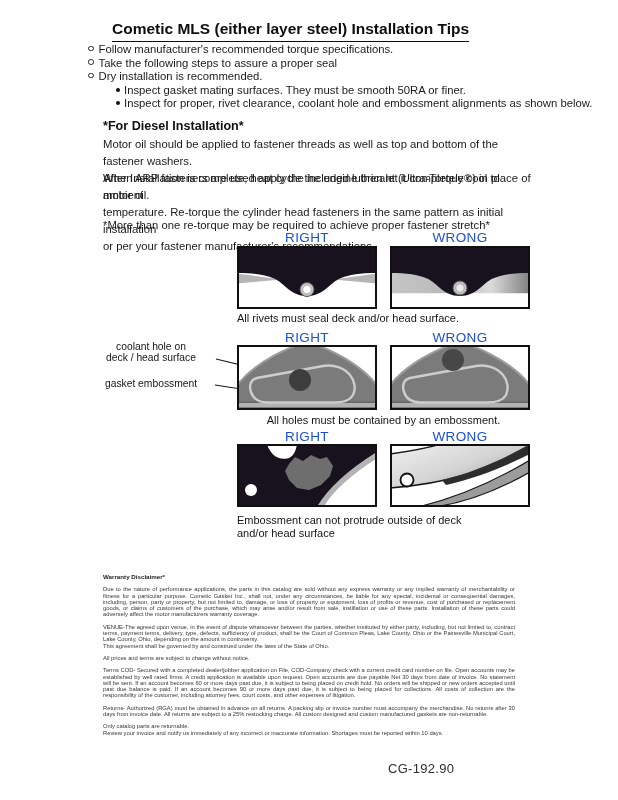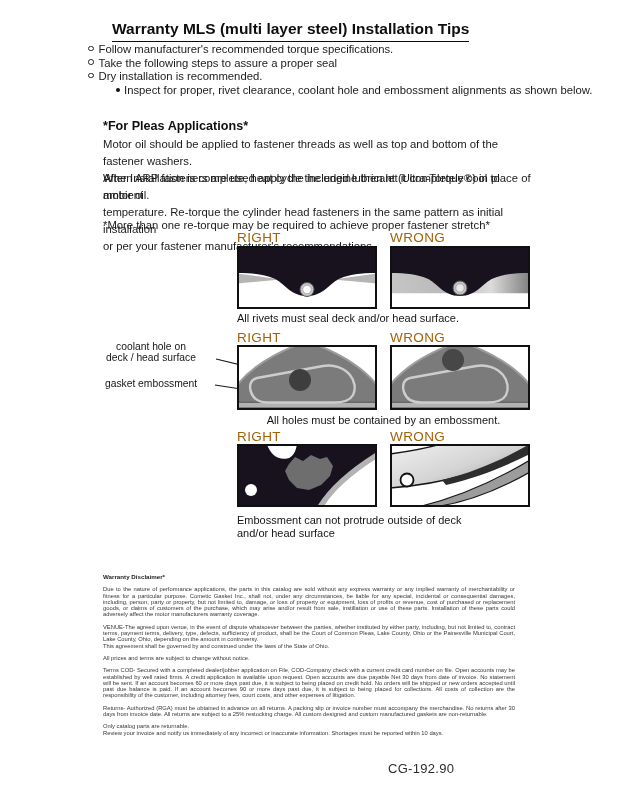--- a/index.html
+++ b/index.html
@@ -11,48 +11,49 @@
   .body-txt{font-size:11.3px;line-height:17px;color:#1b1b1b;white-space:pre-line;}
   .bullets{left:88px;top:43px;width:500px;}
   .b-row{font-size:11.3px;line-height:13.6px;color:#1b1b1b;}
   .o-dot{display:inline-block;width:3.5px;height:3.5px;border:1px solid #222;border-radius:50%;
          margin-right:5px;vertical-align:2px;}
   .f-dot{display:inline-block;width:4px;height:4px;background:#111;border-radius:50%;
          margin-right:4px;vertical-align:2px;}
   .subs{left:116px;top:83.5px;width:490px;}
   .h2{font-size:12.6px;font-weight:bold;color:#101010;}
   .figrow{left:237px;width:293px;display:flex;justify-content:space-between;}
-  .fig-label{width:140px;text-align:left;font-size:13.5px;letter-spacing:.4px;color:#a16207;}
+  .fig-label{width:140px;text-align:center;font-size:13.5px;letter-spacing:.4px;color:#1d4ed8;}
   .caption{font-size:11px;color:#151515;white-space:pre-line;line-height:12.5px;}
   .ann{width:126px;text-align:center;font-size:10.3px;line-height:11px;color:#161616;white-space:pre-line;}
   .fineprint{left:103px;top:574px;width:412px;font-size:5.8px;line-height:6.3px;color:#373737;
              text-align:justify;}
   .fineprint h3{font-size:6.2px;margin:0 0 6px 0;color:#222;}
   .fineprint p{margin:0 0 6px 0;white-space:pre-line;}
   .code{font-size:13px;color:#2e2e2e;letter-spacing:.3px;}
   svg{display:block;}
   .overlay{pointer-events:none;}
 </style>
 </head>
 <body>
 
 <div class="page">
 
-  <h1 class="abs title">Warranty MLS (multi layer steel) Installation Tips</h1>
+  <h1 class="abs title">Cometic MLS (either layer steel) Installation Tips</h1>
 
   <div class="abs bullets">
     <div class="b-row"><span class="o-dot"></span><span>Follow manufacturer's recommended torque specifications.</span></div>
     <div class="b-row"><span class="o-dot"></span><span>Take the following steps to assure a proper seal</span></div>
     <div class="b-row"><span class="o-dot"></span><span>Dry installation is recommended.</span></div>
   </div>
   <div class="abs subs">
+    <div class="b-row"><span class="f-dot"></span><span>Inspect gasket mating surfaces.  They must be smooth 50RA or finer.</span></div>
     <div class="b-row"><span class="f-dot"></span><span>Inspect for proper, rivet clearance, coolant hole and embossment alignments as shown below.</span></div>
   </div>
 
-  <div class="abs h2" style="left:103px;top:119px;">*For Pleas Applications*</div>
+  <div class="abs h2" style="left:103px;top:119px;">*For Diesel Installation*</div>
   <div class="abs body-txt" style="left:103px;top:136px;width:430px;">Motor oil should be applied to fastener threads as well as top and bottom of the fastener washers.
 When ARP fasteners are used apply the included lubricant (Ultra-Torque®) in place of motor oil.</div>
   <div class="abs body-txt" style="left:103px;top:170px;width:430px;">After Installation is complete, heat cycle the engine then let it completely cool to ambient
 temperature. Re-torque the cylinder head fasteners in the same pattern as initial installation
 or per your fastener manufacturer's recommendations.</div>
   <div class="abs body-txt" style="left:103px;top:217px;width:440px;">*More than one re-torque may be required to achieve proper fastener stretch*</div>
 
   <div class="abs figrow" style="top:230px;">
     <span class="fig-label">RIGHT</span>
     <span class="fig-label">WRONG</span>

